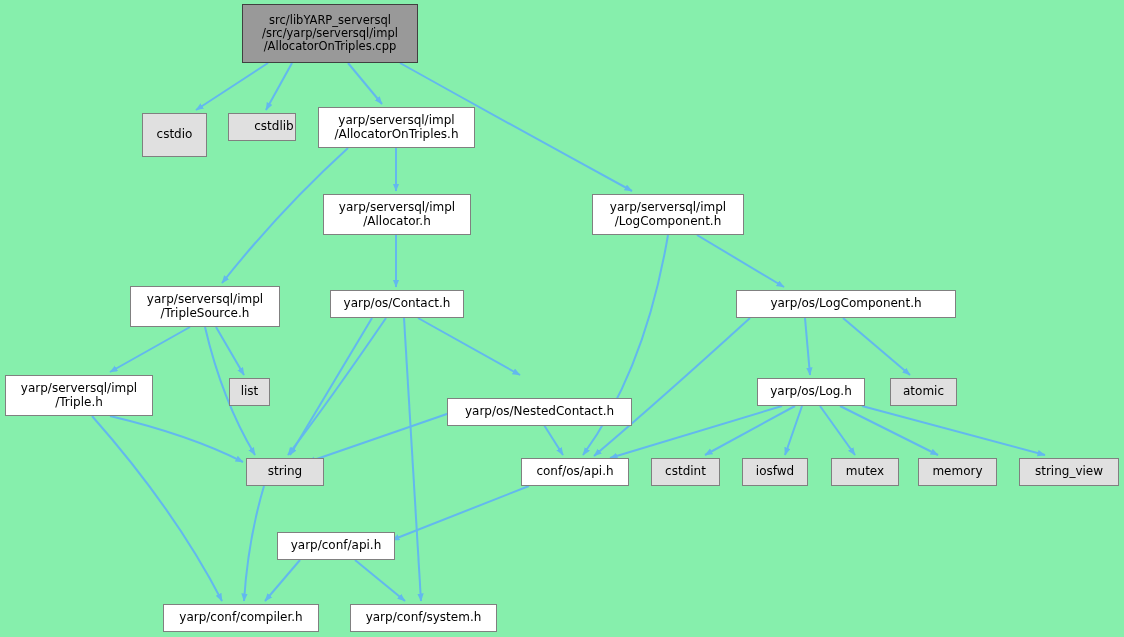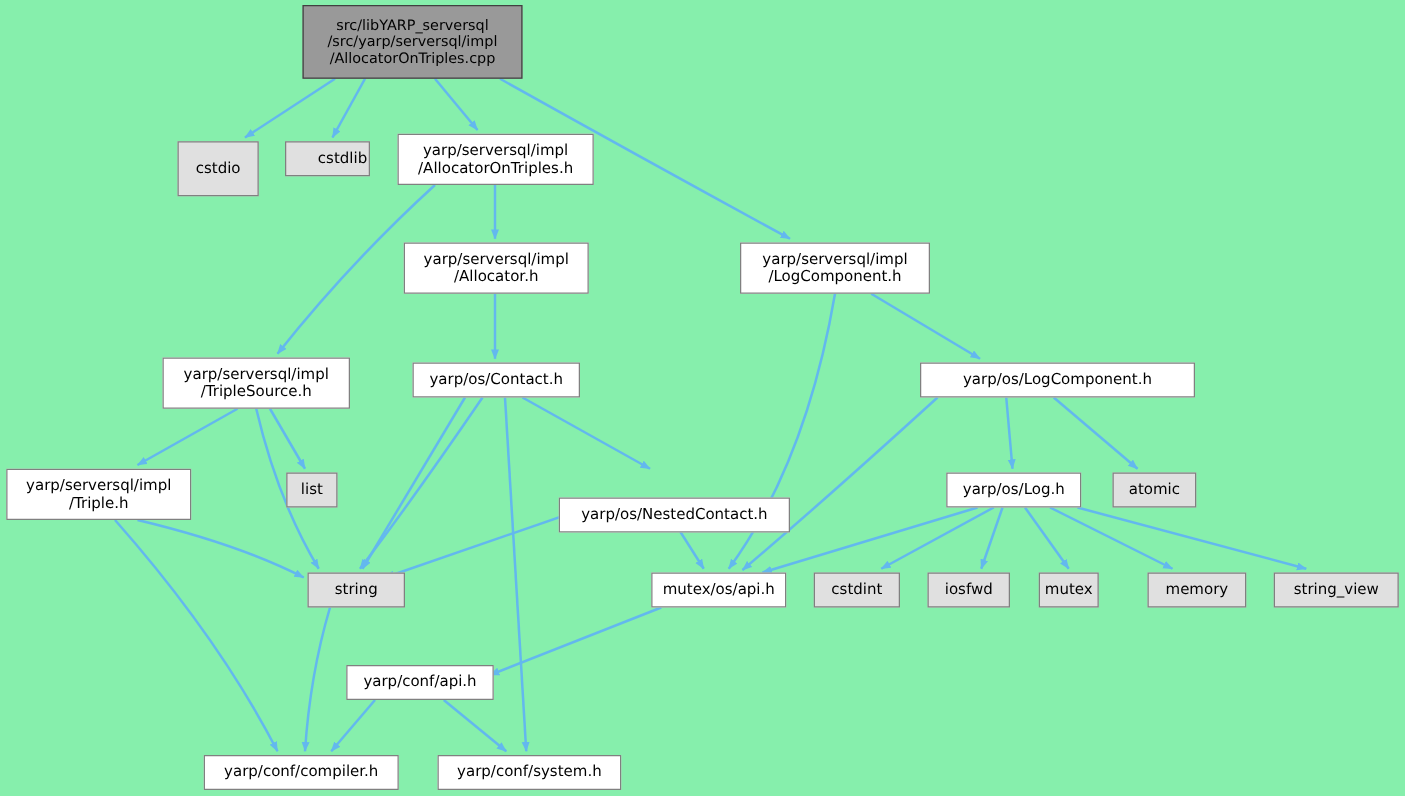--- a/index.html
+++ b/index.html
@@ -75,23 +75,23 @@
 /TripleSource.h</span></div>
       <div class="node n-hdr" style="left: 330px; top: 290px; width: 134px; height: 28px; font-size: 12px;"><span>yarp/os/Contact.h</span></div>
       <div class="node n-hdr" style="left: 712px; top: 290px; width: 220px; height: 28px; font-size: 12px; margin-left: 24px;"><span>yarp/os/LogComponent.h</span></div>
       <div class="node n-hdr" style="left: 5px; top: 375px; width: 148px; height: 41px; font-size: 12px;"><span>yarp/serversql/impl
 /Triple.h</span></div>
       <div class="node n-sys" style="left: 229px; top: 378px; width: 41px; height: 28px; font-size: 12px;"><span>list</span></div>
       <div class="node n-hdr" style="left: 447px; top: 398px; width: 185px; height: 28px; font-size: 12px;"><span>yarp/os/NestedContact.h</span></div>
       <div class="node n-hdr" style="left: 757px; top: 378px; width: 108px; height: 28px; font-size: 12px;"><span>yarp/os/Log.h</span></div>
       <div class="node n-sys" style="left: 890px; top: 378px; width: 67px; height: 28px; font-size: 12px;"><span>atomic</span></div>
       <div class="node n-sys" style="left: 246px; top: 458px; width: 78px; height: 28px; font-size: 12px;"><span>string</span></div>
-      <div class="node n-hdr" style="left: 521px; top: 458px; width: 108px; height: 28px; font-size: 12px;"><span>mutex/os/api.h</span></div>
+      <div class="node n-hdr" style="left: 521px; top: 458px; width: 108px; height: 28px; font-size: 12px;"><span>conf/os/api.h</span></div>
       <div class="node n-sys" style="left: 651px; top: 458px; width: 69px; height: 28px; font-size: 12px;"><span>cstdint</span></div>
       <div class="node n-sys" style="left: 742px; top: 458px; width: 66px; height: 28px; font-size: 12px;"><span>iosfwd</span></div>
-      <div class="node n-sys" style="left: 831px; top: 458px; width: 48px; height: 28px; font-size: 12px;"><span>mutex</span></div>
+      <div class="node n-sys" style="left: 831px; top: 458px; width: 68px; height: 28px; font-size: 12px;"><span>mutex</span></div>
       <div class="node n-sys" style="left: 918px; top: 458px; width: 79px; height: 28px; font-size: 12px;"><span>memory</span></div>
       <div class="node n-sys" style="left: 1019px; top: 458px; width: 100px; height: 28px; font-size: 12px;"><span>string_view</span></div>
       <div class="node n-hdr" style="left: 277px; top: 532px; width: 118px; height: 28px; font-size: 12px;"><span>yarp/conf/api.h</span></div>
       <div class="node n-hdr" style="left: 163px; top: 604px; width: 156px; height: 28px; font-size: 12px;"><span>yarp/conf/compiler.h</span></div>
       <div class="node n-hdr" style="left: 350px; top: 604px; width: 147px; height: 28px; font-size: 12px;"><span>yarp/conf/system.h</span></div>
     </div>
 </div>
 
 </body></html>

